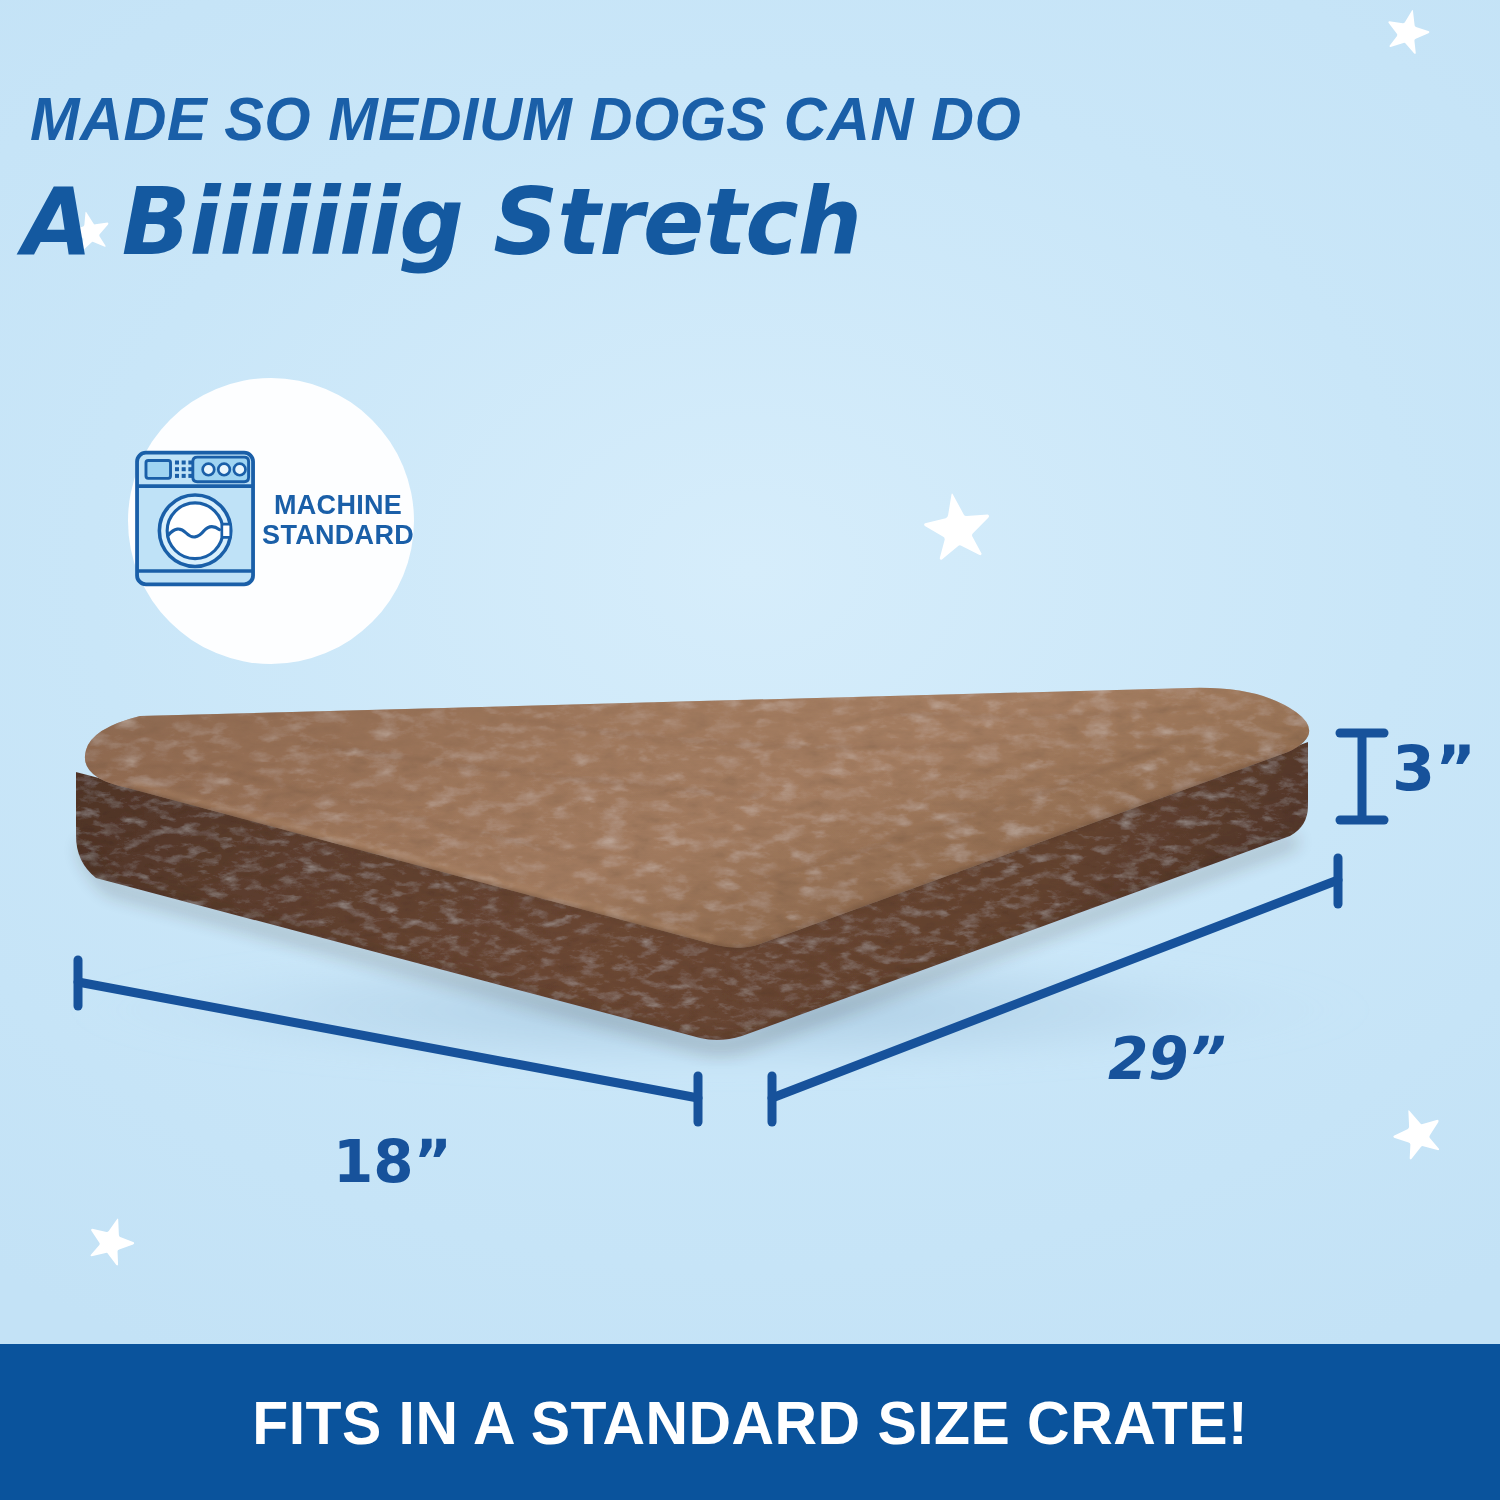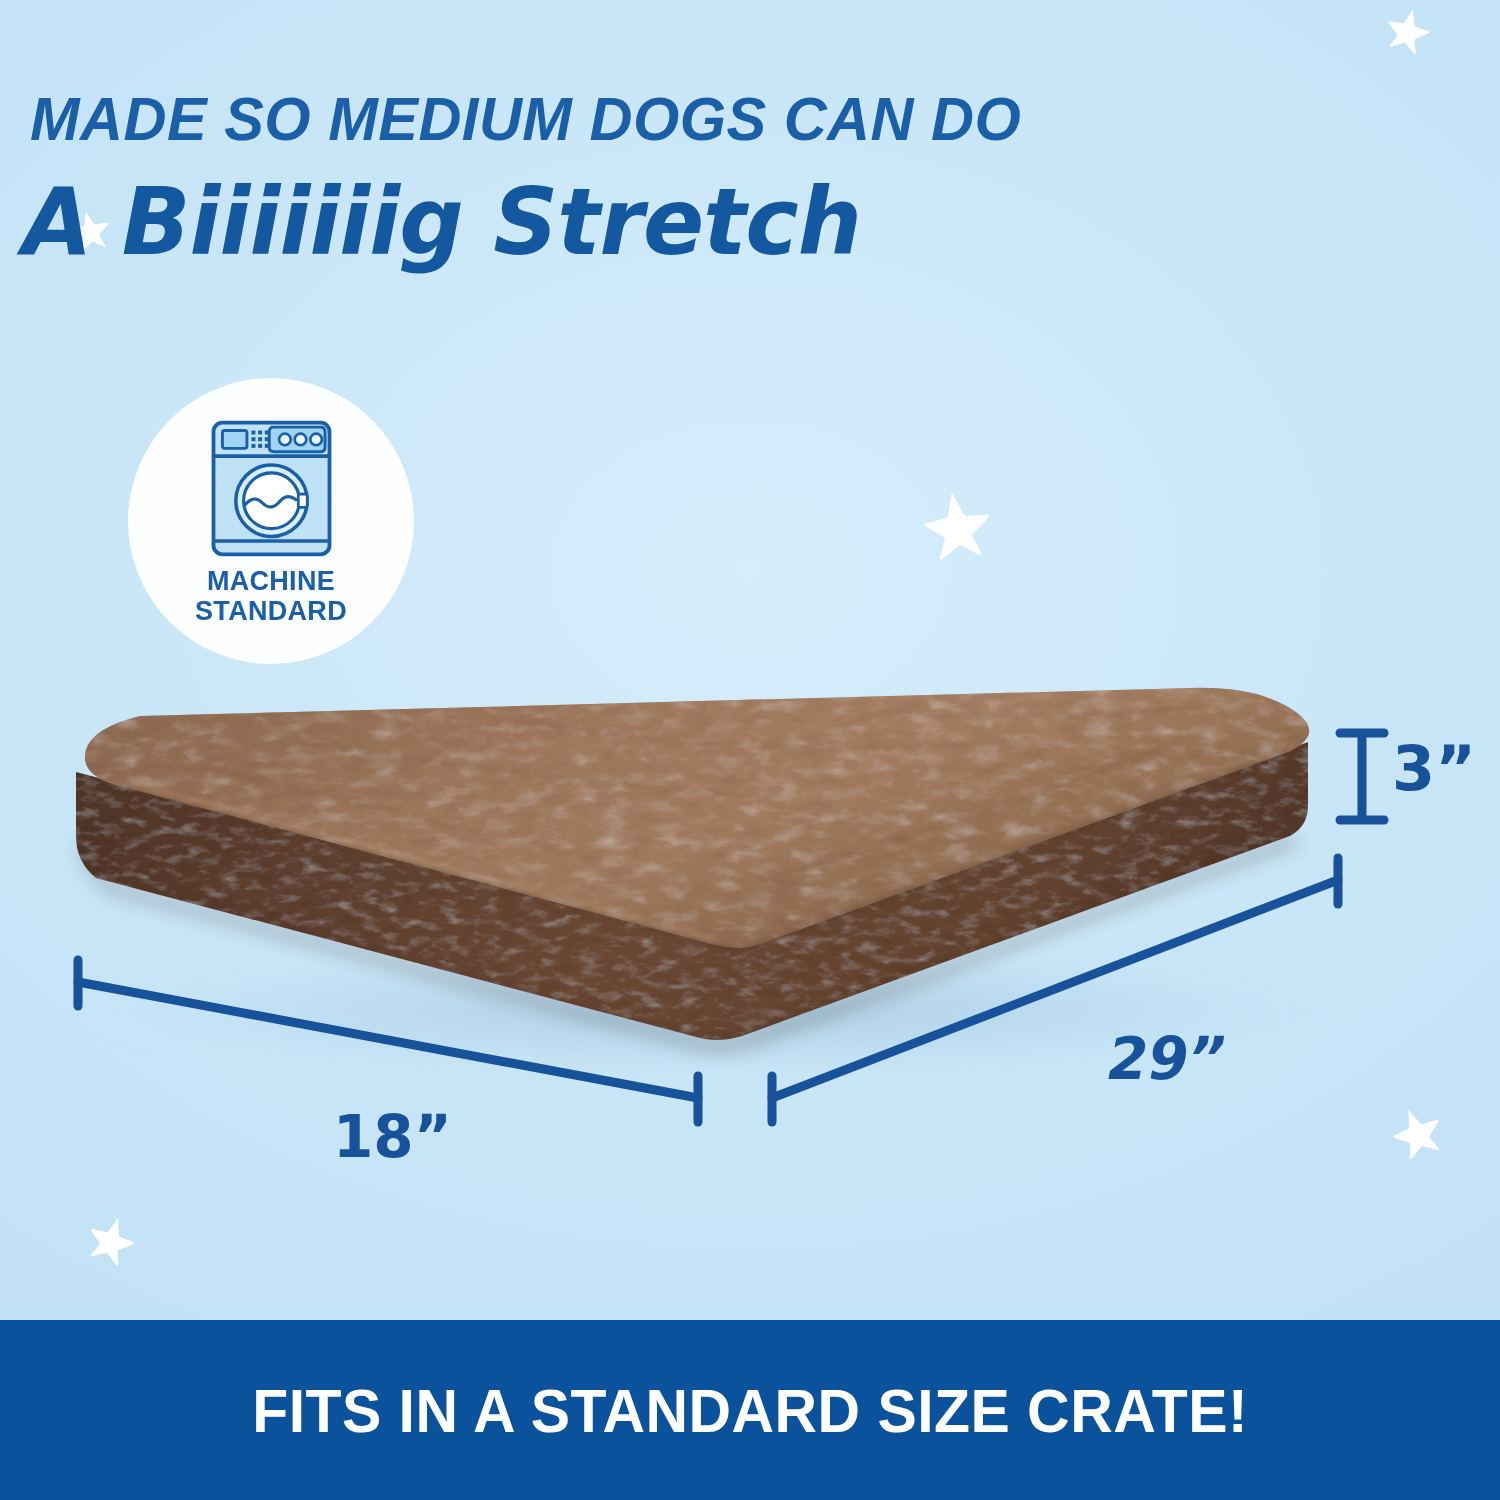--- a/index.html
+++ b/index.html
@@ -54,21 +54,21 @@
   }
 
   
   .badge {
     position:absolute;
     left:128px; top:378px;
     width:286px; height:286px;
     border-radius:50%;
     background:#FDFEFF;
     display:flex;
-    flex-direction:column;
+    flex-direction:row;
     align-items:center;
     justify-content:center;
   }
   .badge-icon { width:135px; height:145px; display:block; margin-bottom:6px; }
   .badge-text {
     text-align:center;
     color:#1A5FA8;
     font-size:27px;
     font-weight:700;
     line-height:1.1;
@@ -81,27 +81,27 @@
   
   .dim-label {
     position:absolute;
     color:#17529B;
     font-family:"DejaVu Sans", sans-serif;
     font-weight:700;
     line-height:1;
   }
   #dim-h { left:1392px; top:738px; font-size:62px; }
   #dim-w { left:1108px; top:1030px; font-size:58px;font-style:italic; }
-  #dim-d { left:333px; top:1108px; font-size:58px; }
+  #dim-d { left:333px; top:1133px; font-size:58px; }
 
   
   .banner {
     position:absolute;
     left:0; bottom:0;
-    width:1500px; height:180px;
+    width:1500px; height:156px;
     background:#0A539C;
     display:flex;
     align-items:center;
     justify-content:center;
   }
   .banner-text {
     color:#FFFFFF;
     font-family:"Liberation Sans", sans-serif;
     font-size:62px;
     font-weight:700;

